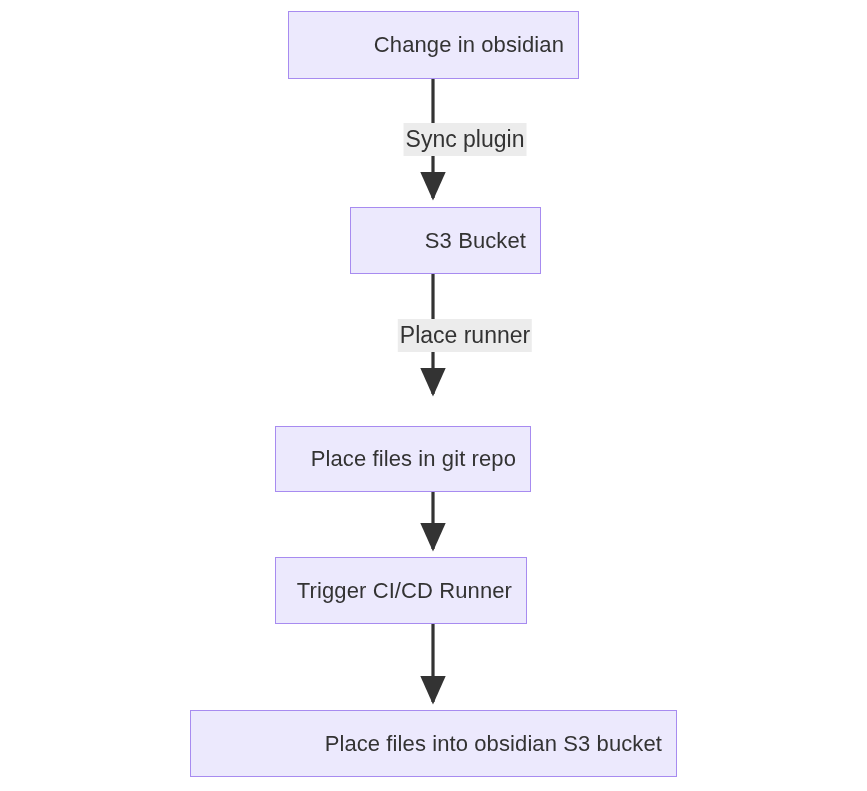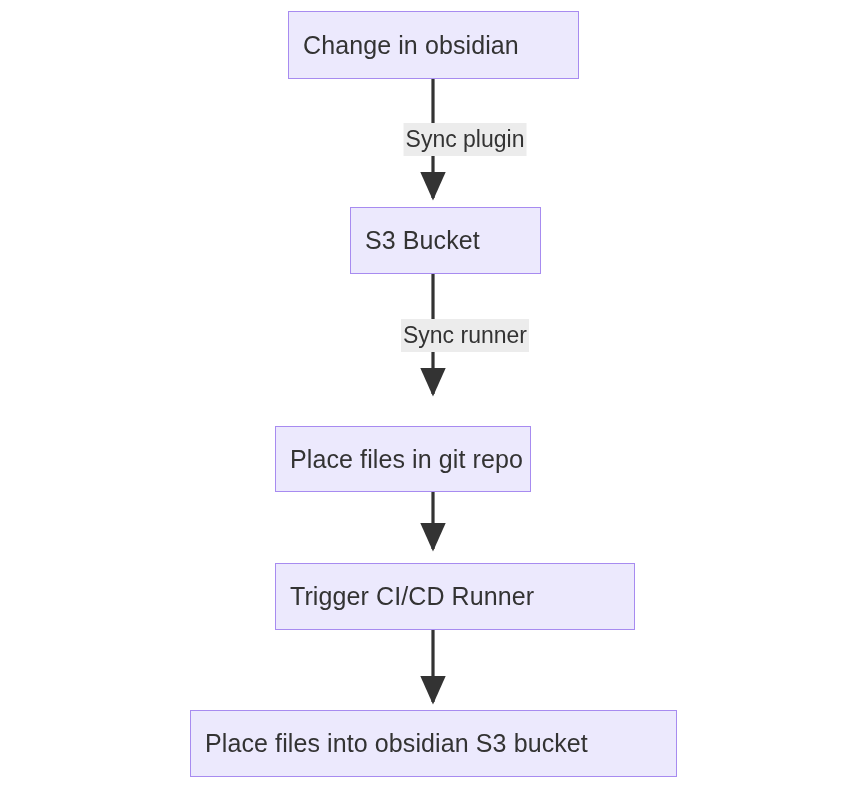--- a/index.html
+++ b/index.html
@@ -29,23 +29,23 @@
     pointer-events: none;
   }
   .node {
     position: absolute;
     box-sizing: border-box;
     background: #ece9fd;
     border: 1px solid #a78bf0;
     border-radius: 0px;
     display: flex;
     align-items: center;
-    justify-content: flex-start;
+    justify-content: flex-end;
     color: #333333;
-    font-size: 25px;
+    font-size: 22px;
     line-height: 1;
     letter-spacing: 0.1px;
     white-space: nowrap;
   }
   .node-label {
     display: block;
     padding: 0 14px;
   }
   .edge-label {
     position: absolute;
@@ -56,21 +56,21 @@
     white-space: nowrap;
     transform: translateX(-50%);
     padding: 1px 2px;
     text-align: center;
     margin-left: 32px;
   }
   
   #node-obsidian      { left: 288px; top: 11px;  width: 291px; height: 68px; }
   #node-s3bucket      { left: 350px; top: 207px; width: 191px; height: 67px; }
   #node-gitrepo       { left: 275px; top: 403px; width: 256px; height: 66px; margin-top: 23px; }
-  #node-cicd          { left: 275px; top: 557px; width: 360px; height: 67px; margin-top: 6px; }
+  #node-cicd          { left: 275px; top: 557px; width: 252px; height: 67px; }
   #node-websitebucket { left: 190px; top: 710px; width: 487px; height: 67px; }
 
   
   #edge-label-sync  { left: 433px; top: 123px; }
   #edge-label-daily { left: 433px; top: 319px; }
 </style>
 </head>
 <body>
 
 <div id="diagram">
@@ -94,21 +94,21 @@
   <div class="node" id="node-obsidian">
     <span class="node-label">Change in obsidian</span>
   </div>
 
   <div class="edge-label" id="edge-label-sync">Sync plugin</div>
 
   <div class="node" id="node-s3bucket">
     <span class="node-label">S3 Bucket</span>
   </div>
 
-  <div class="edge-label" id="edge-label-daily">Sync runner</div>
+  <div class="edge-label" id="edge-label-daily">Place runner</div>
 
   <div class="node" id="node-gitrepo">
     <span class="node-label">Place files in git repo</span>
   </div>
 
   <div class="node" id="node-cicd">
     <span class="node-label">Trigger CI/CD Runner</span>
   </div>
 
   <div class="node" id="node-websitebucket">

